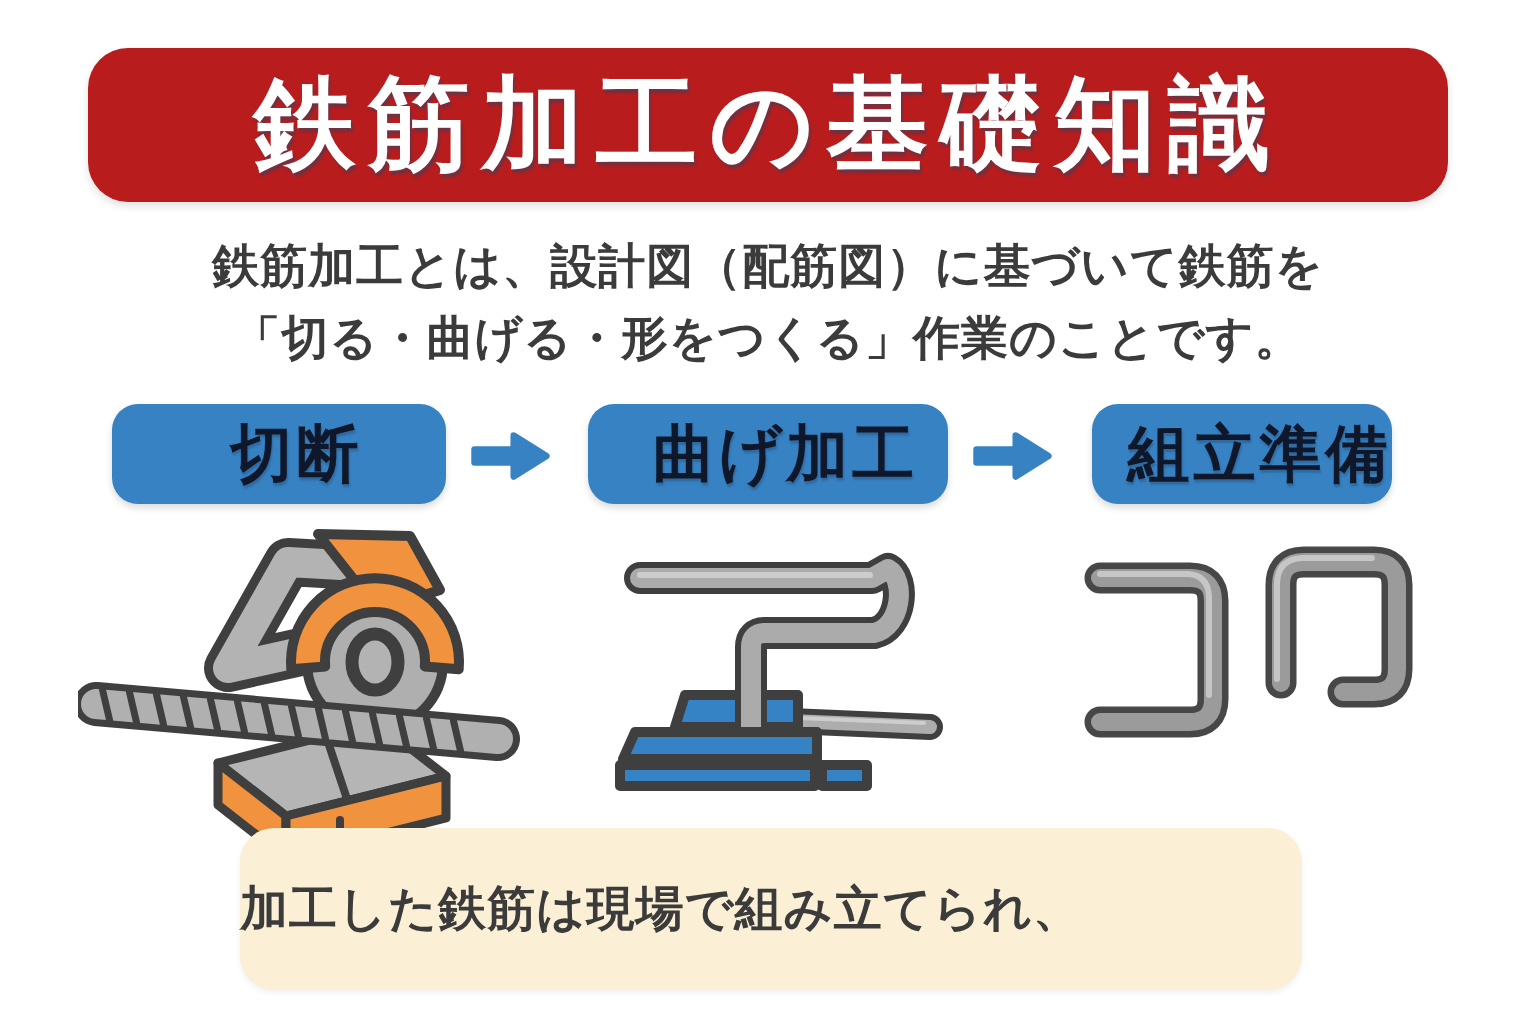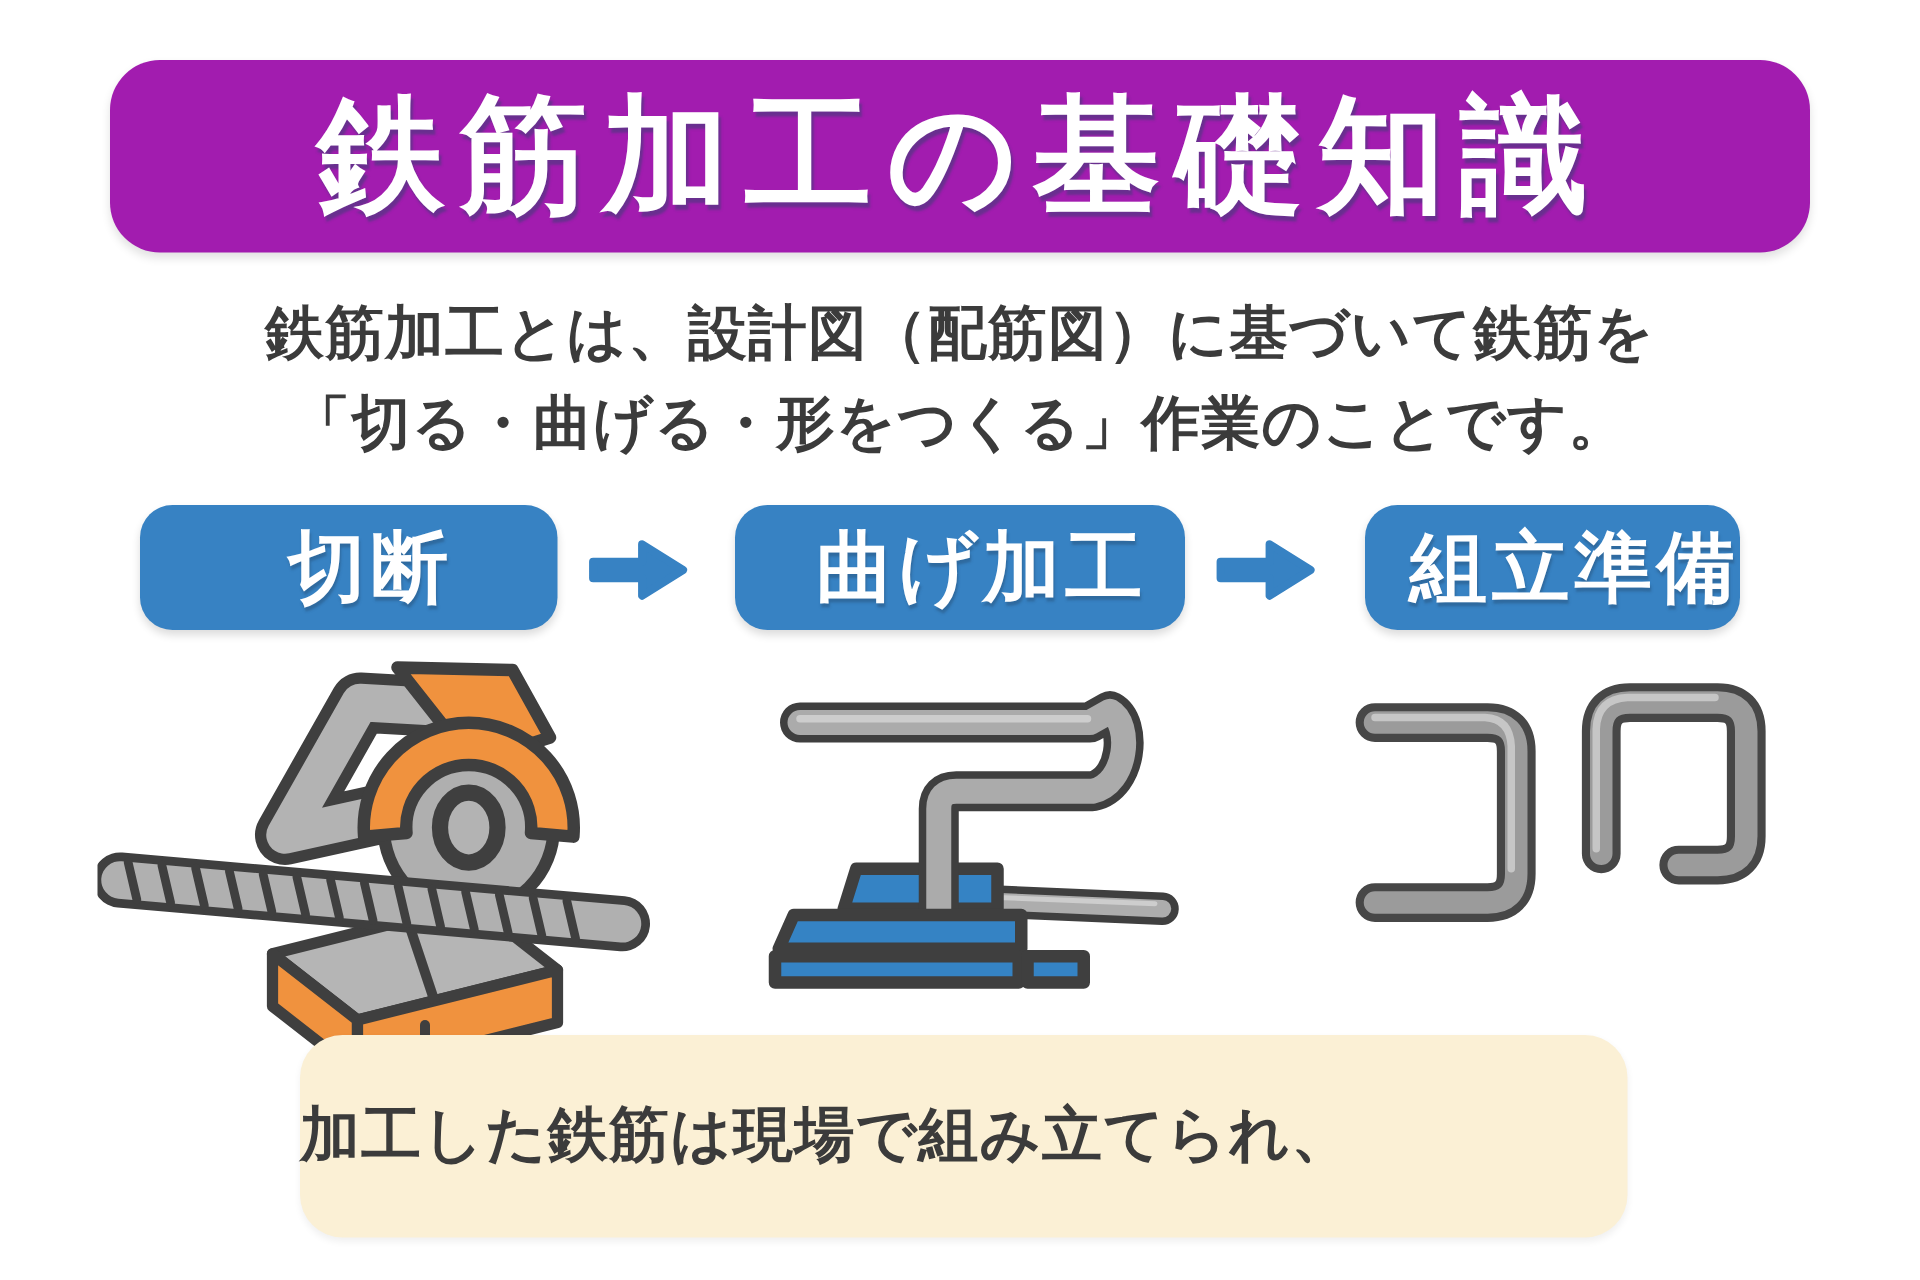--- a/index.html
+++ b/index.html
@@ -3,41 +3,41 @@
 <meta charset="utf-8">
 <style>
   html,body{margin:0;padding:0;background:#ffffff;}
   #canvas{
     position:relative;width:1536px;height:1024px;background:#ffffff;overflow:hidden;
     font-family:"Liberation Sans","DejaVu Sans",sans-serif;color:#3b3b3b;
   }
   
   .banner{
     position:absolute;left:88px;top:48px;width:1360px;height:154px;
-    background:#a21caf;border-radius:40px;
+    background:#b91c1c;border-radius:40px;
     display:flex;align-items:center;justify-content:center;
     box-shadow:0 4px 8px rgba(0,0,0,0.12);
   }
   .banner .title{
     font-size:102px;font-weight:900;color:#ffffff;letter-spacing:12px;
     text-shadow:2px 4px 2px rgba(35,70,105,0.45);white-space:nowrap;
   }
   
   .intro{
     position:absolute;left:0;top:230px;width:1536px;text-align:center;
     font-size:47px;font-weight:700;line-height:72px;color:#3b3b3b;letter-spacing:1px;
   }
   
   .step{
     position:absolute;top:404px;height:100px;background:#3782C3;border-radius:26px;
     display:flex;align-items:center;justify-content:center;
     box-shadow:0 4px 7px rgba(0,0,0,0.14);
   }
   .step .step-label{
-    font-size:62px;font-weight:900;color:#ffffff;letter-spacing:4px;
+    font-size:62px;font-weight:900;color:#0f172a;letter-spacing:4px;
     text-shadow:1px 3px 2px rgba(35,70,105,0.4);white-space:nowrap;margin-left:35px;
   }
   .step1{left:112px;width:334px;}
   .step2{left:588px;width:360px;}
   .step3{left:1092px;width:300px;}
   .arrow{position:absolute;top:428px;width:84px;height:56px;}
   .arrow1{left:468px;}
   .arrow2{left:970px;}
   
   .illus{position:absolute;}

